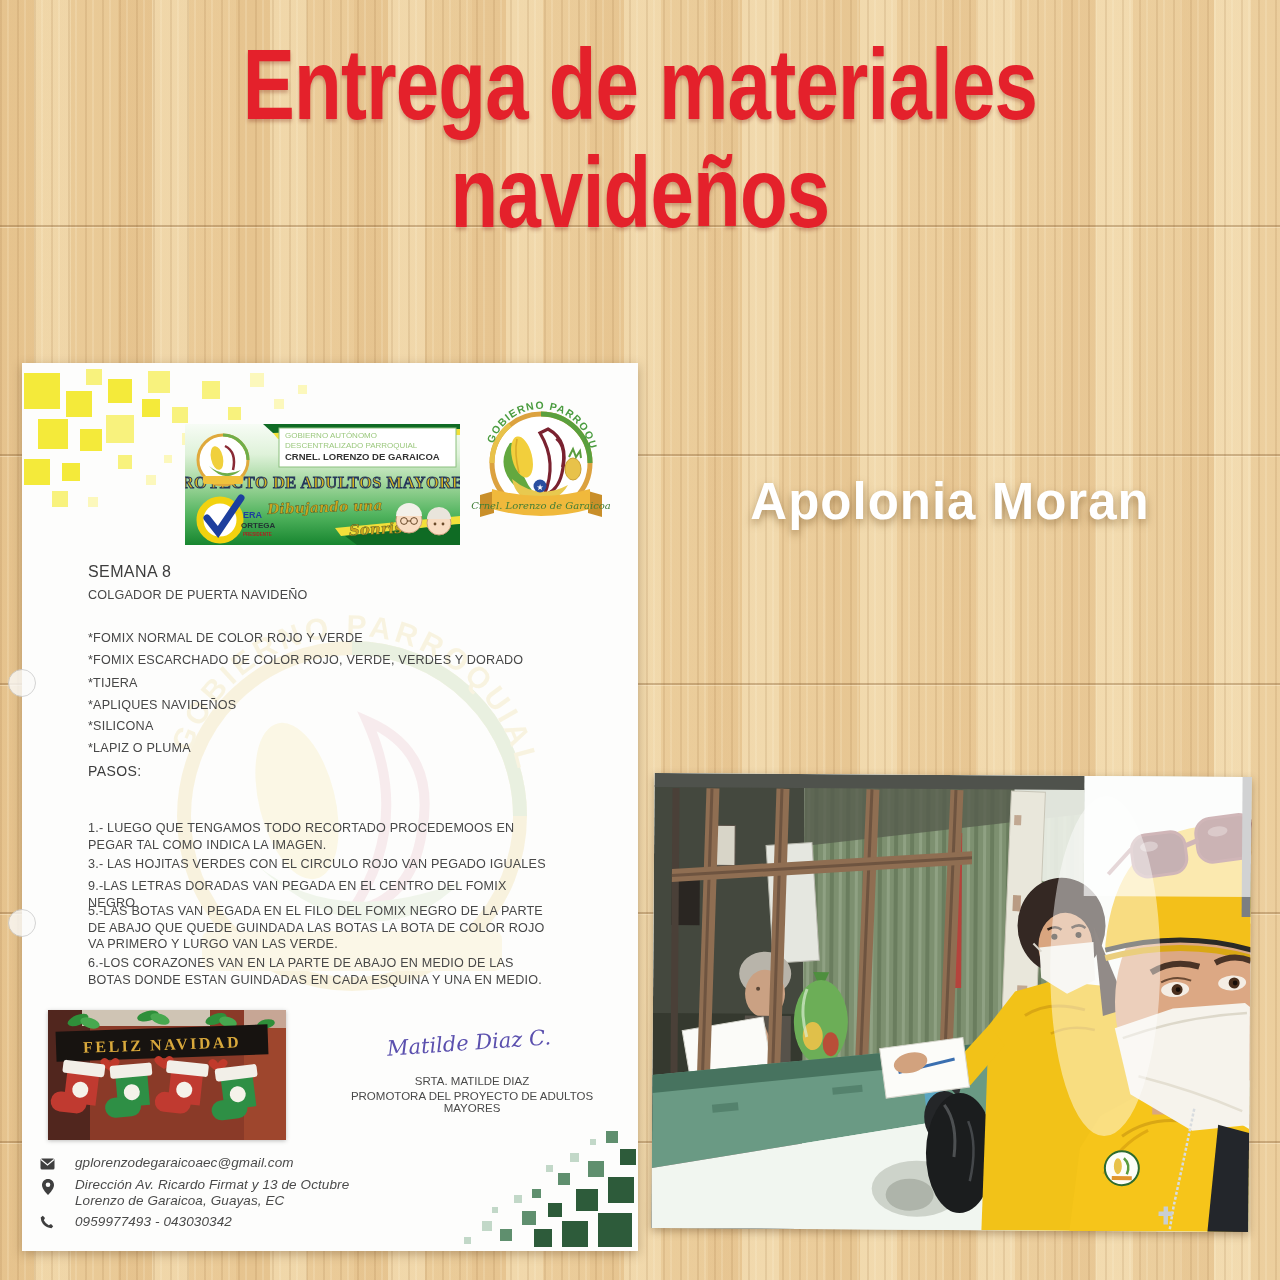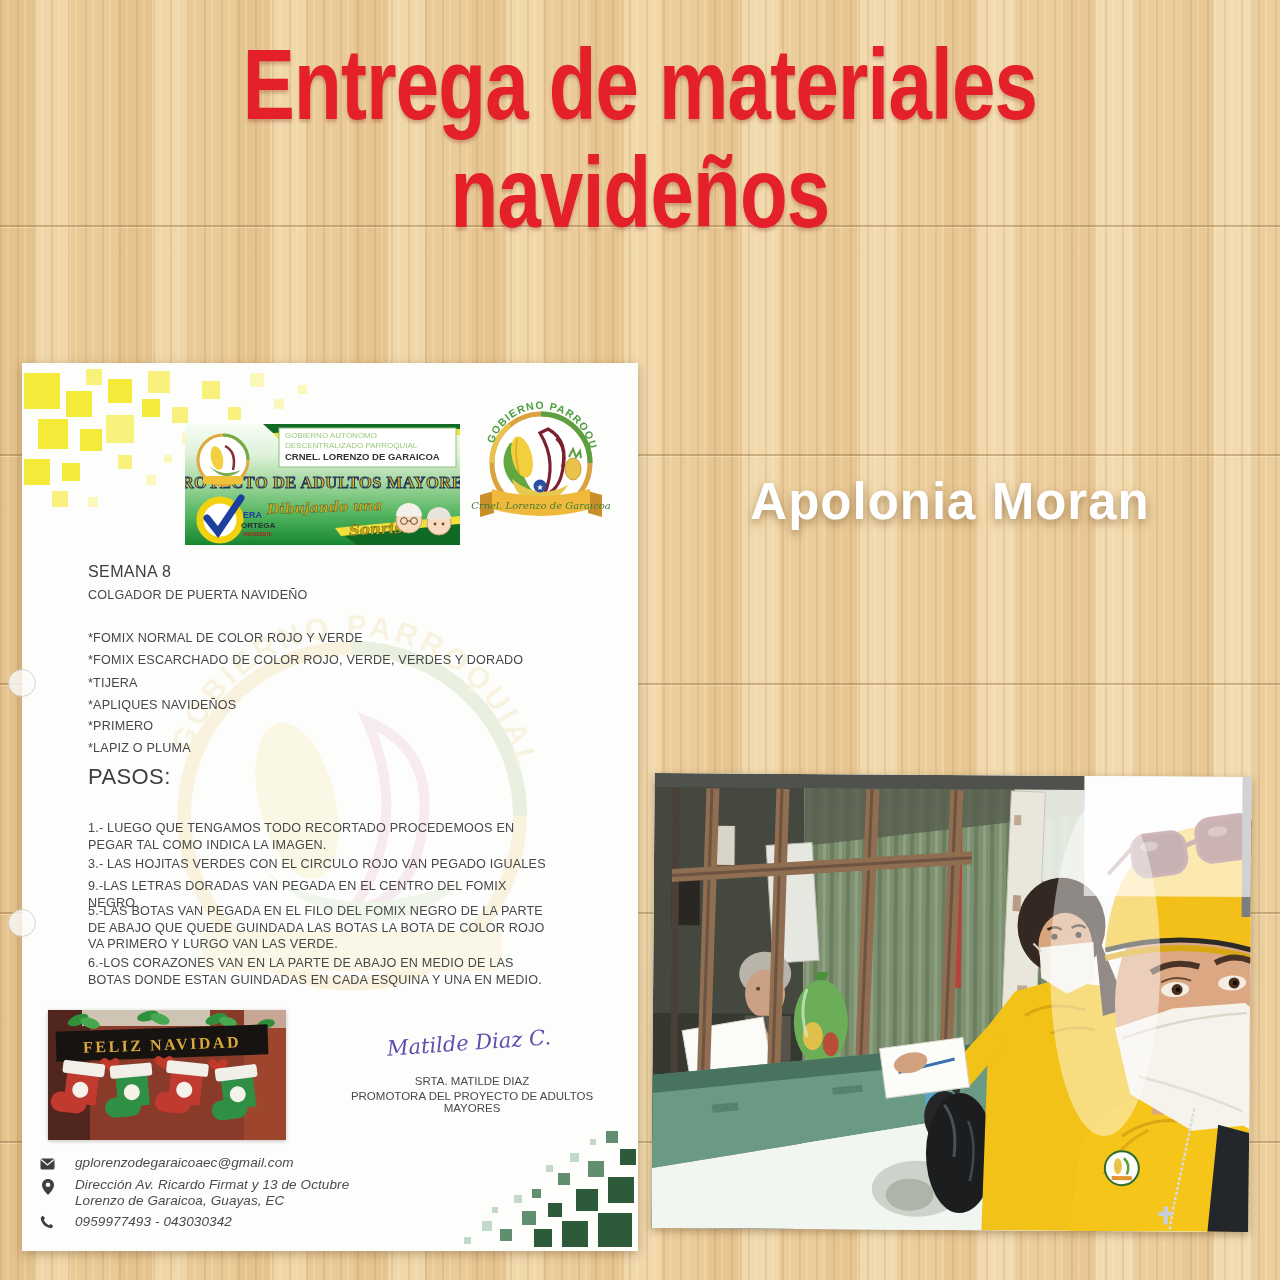--- a/index.html
+++ b/index.html
@@ -23,21 +23,21 @@
     font-weight:bold;font-size:51px;letter-spacing:1px;
     text-shadow:0 4px 8px rgba(120,85,40,.55);}
   
   .doc{left:22px;top:363px;width:616px;height:888px;background:#fdfdfc;
     box-shadow:0 3px 10px rgba(90,60,30,.35);}
   .hole{width:26px;height:26px;border-radius:50%;border:1.5px solid #c9c9c9;
     background:#fbfbfa;left:-14px;opacity:.8;}
   .dl{position:absolute;left:66px;width:458px;font-size:12.6px;color:#474747;
       letter-spacing:.2px;line-height:1.32;}
   .dl-h1{font-size:16px;color:#3d3d3d;letter-spacing:.4px;}
-  .dl-h2{font-size:22px;color:#3d3d3d;letter-spacing:.4px;}
+  .dl-h2{font-size:14px;color:#3d3d3d;letter-spacing:.4px;}
   
   .sig-script{left:322px;top:668px;width:250px;text-align:center;
     font-family:"DejaVu Serif",serif;font-style:italic;font-size:21px;color:#5b50ae;
     transform:rotate(-4deg);}
   .sig-line{left:300px;width:300px;text-align:center;font-size:11.5px;color:#4a4a4a;}
   
   .contact{font-style:italic;font-size:13.5px;color:#4a4a4a;letter-spacing:.1px;}
   .cicon{position:absolute;left:18px;}
   
   .craft{left:26px;top:647px;width:238px;height:130px;box-shadow:0 1px 4px rgba(0,0,0,.25);}
@@ -226,21 +226,21 @@
       <text x="71" y="126" text-anchor="middle" font-family="DejaVu Serif,serif" font-style="italic" font-size="10" fill="#3f7d35">Crnel. Lorenzo de Garaicoa</text>
     </g>
   </svg>
 
   <div class="dl dl-h1" style="top:198px">SEMANA 8</div>
   <div class="dl" style="top:224px">COLGADOR DE PUERTA NAVIDEÑO</div>
   <div class="dl" style="top:267px">*FOMIX NORMAL DE COLOR ROJO Y VERDE</div>
   <div class="dl" style="top:289px">*FOMIX ESCARCHADO DE COLOR ROJO, VERDE, VERDES Y DORADO</div>
   <div class="dl" style="top:312px">*TIJERA</div>
   <div class="dl" style="top:334px">*APLIQUES NAVIDEÑOS</div>
-  <div class="dl" style="top:355px">*PRIMERO</div>
+  <div class="dl" style="top:355px">*SILICONA</div>
   <div class="dl" style="top:377px">*LAPIZ O PLUMA</div>
   <div class="dl dl-h2" style="top:399px">PASOS:</div>
   <div class="dl" style="top:457px">1.- LUEGO QUE TENGAMOS TODO RECORTADO PROCEDEMOOS EN PEGAR TAL COMO INDICA LA IMAGEN.</div>
   <div class="dl" style="top:493px">3.- LAS HOJITAS VERDES CON EL CIRCULO ROJO VAN PEGADO IGUALES</div>
   <div class="dl" style="top:515px">9.-LAS LETRAS DORADAS VAN PEGADA EN EL CENTRO DEL FOMIX NEGRO.</div>
   <div class="dl" style="top:540px">5.-LAS BOTAS VAN PEGADA EN EL FILO DEL FOMIX NEGRO DE LA PARTE DE ABAJO QUE QUEDE GUINDADA LAS BOTAS LA BOTA DE COLOR ROJO VA PRIMERO Y LURGO VAN LAS VERDE.</div>
   <div class="dl" style="top:592px">6.-LOS CORAZONES VAN EN LA PARTE DE ABAJO EN MEDIO DE LAS BOTAS DONDE ESTAN GUINDADAS EN CADA ESQUINA Y UNA EN MEDIO.</div>
 
   <svg class="abs craft" viewBox="0 0 238 130">
     <rect width="238" height="130" fill="#8a3a28"></rect>

